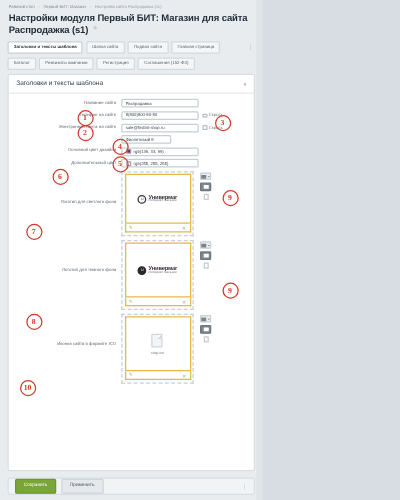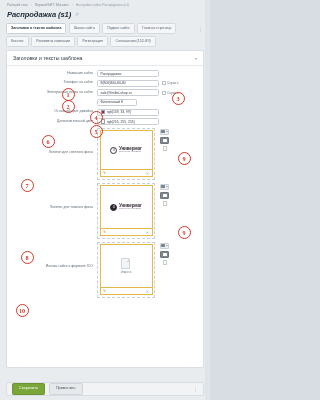--- a/index.html
+++ b/index.html
@@ -22,21 +22,21 @@
   .breadcrumb .sep { color:#b4bcc4; font-size:3px; }
   .breadcrumb .crumb { color:#7e8a96; }
   .breadcrumb .crumb.last { color:#97a2ad; }
 
   
   .title-wrap { padding:1px 7px 3px 7px; }
   .page-title {
     font-size:7.6px; font-weight:bold; color:#1f2b36; line-height:1.22;
     letter-spacing:-0.1px;
   }
-  .title-row2 { display:flex; align-items:center; gap:3px;font-style:italic; }
+  .title-row2 { display:flex; align-items:center; gap:3px; }
   .star { color:#c3cbd3; font-size:5.5px; line-height:1; }
 
   
   .tabs-area { padding:1px 6px 0 6px; position:relative; }
   .tabrow { display:flex; align-items:stretch; gap:2.5px; margin-bottom:2.5px; flex-wrap:nowrap; }
   .tab {
     background:#f4f6f7; border:0.5px solid #d3d9de; border-radius:1.5px;
     padding:2.6px 4px; font-size:3.5px; color:#5a6670; white-space:nowrap;
     line-height:1;
   }
@@ -160,20 +160,21 @@
 
   <div class="breadcrumb">
     <span class="crumb">Рабочий стол</span>
     <span class="sep">›</span>
     <span class="crumb">Первый БИТ: Магазин</span>
     <span class="sep">›</span>
     <span class="crumb last">Настройки сайта Распродажка (s1)</span>
   </div>
 
   <div class="title-wrap">
+    <div class="page-title">Настройки модуля Первый БИТ: Магазин для сайта</div>
     <div class="title-row2">
       <div class="page-title">Распродажка (s1)</div>
       <span class="star">★</span>
     </div>
   </div>
 
   <div class="tabs-area">
     <div class="tabrow">
       <div class="tab active">Заголовки и тексты шаблона</div>
       <div class="tab">Шапка сайта</div>

